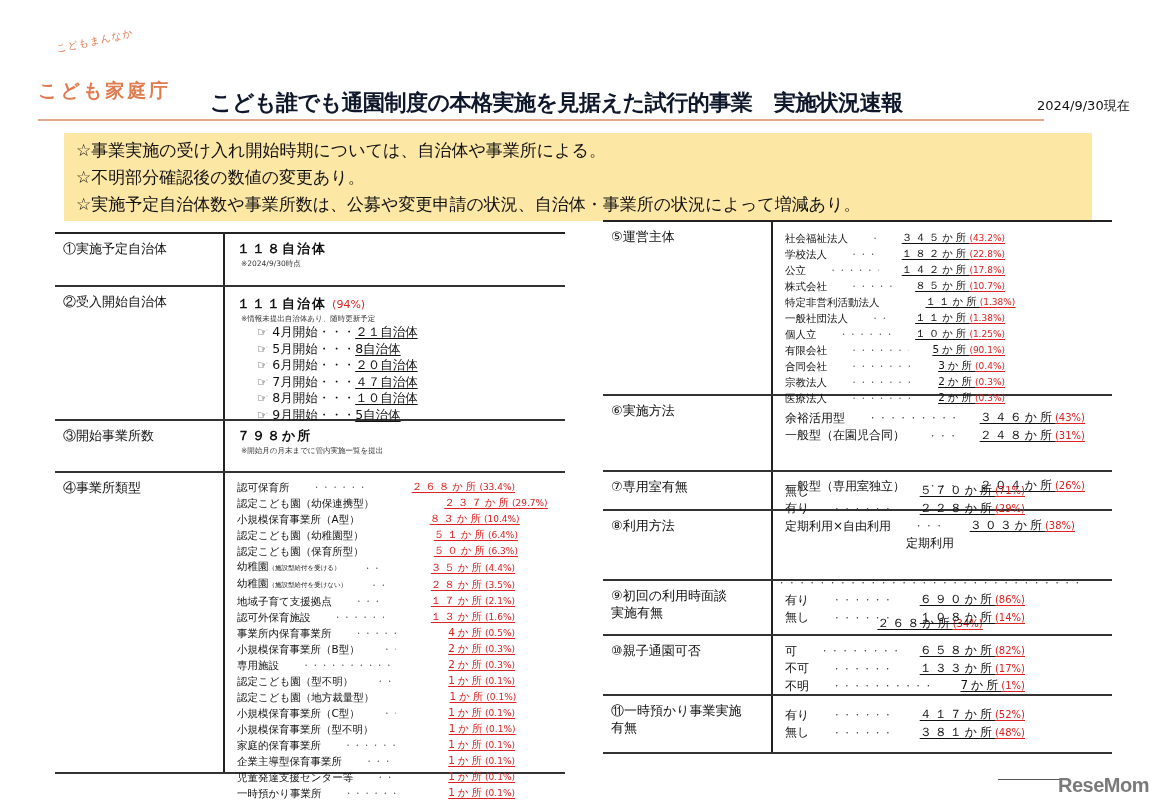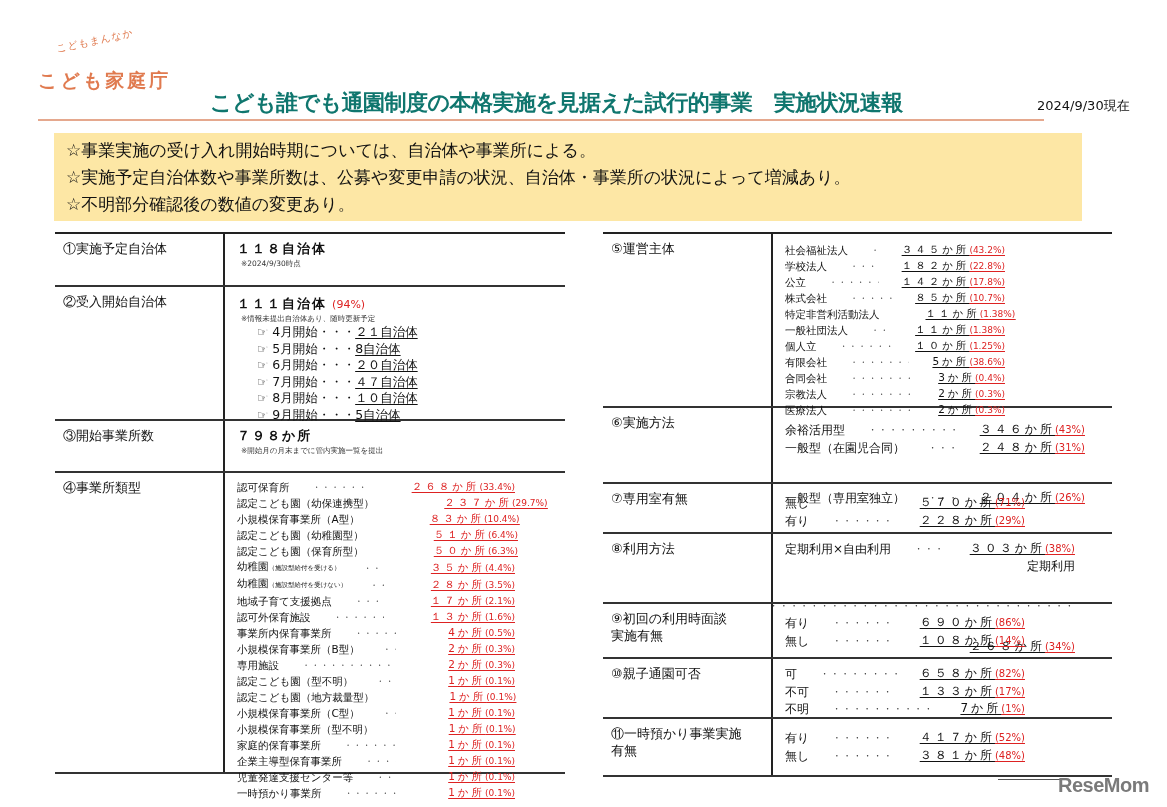--- a/index.html
+++ b/index.html
@@ -1,45 +1,45 @@
 <!DOCTYPE html>
 <html><head>
 <meta charset="utf-8">
 <style>
   * { box-sizing: border-box; margin: 0; padding: 0; }
   html, body { width: 1167px; height: 807px; background: #ffffff; overflow: hidden; }
   body { position: relative; font-family: "DejaVu Sans", "Liberation Sans", sans-serif; color: #111; }
 
   .logo { position: absolute; left: 38px; top: 42px; width: 120px; }
   .logo-sub { position: absolute; left: 20px; top: 0; font-size: 10px; color: #e07a4f; transform: rotate(-12deg); transform-origin: left bottom; letter-spacing: 1px; }
-  .logo-main { position: absolute; left: 0; top: 26px; font-size: 19px; font-weight: bold; color: #e07a4f; letter-spacing: 3px; white-space: nowrap; }
-
-  .title { position: absolute; left: 210px; top: 88px; font-size: 22px; font-weight: bold; color: #0f766e; white-space: nowrap; letter-spacing: -0.5px; }
+  .logo-main { position: absolute; left: 0; top: 36px; font-size: 19px; font-weight: bold; color: #e07a4f; letter-spacing: 3px; white-space: nowrap; }
+
+  .title { position: absolute; left: 210px; top: 88px; font-size: 22px; font-weight: bold; color: #0f172a; white-space: nowrap; letter-spacing: -0.5px; }
   .date { position: absolute; left: 1037px; top: 97px; font-size: 13px; color: #111; white-space: nowrap; }
   .title-rule { position: absolute; left: 38px; top: 119px; width: 1006px; height: 2px; background: #e5a88e; }
 
-  .notice { position: absolute; left: 54px; top: 133px; width: 1028px; height: 88px; background: #fde7a5; padding: 4px 12px; }
+  .notice { position: absolute; left: 64px; top: 133px; width: 1028px; height: 88px; background: #fde7a5; padding: 4px 12px; }
   .notice-line { font-size: 17px; line-height: 27px; color: #111; white-space: nowrap; }
 
   .tbl { position: absolute; border-top: 2px solid #222; }
   .tbl.left { left: 55px; top: 232px; width: 510px; }
-  .tbl.right { left: 603px; top: 232px; width: 509px; }
+  .tbl.right { left: 603px; top: 220px; width: 509px; }
   .row { display: flex; border-bottom: 2px solid #333; }
   .row-label { flex: 0 0 auto; padding: 6px 8px 0 8px; font-size: 13px; line-height: 17px; border-right: 2px solid #222; }
   .tbl.left .row-label { width: 170px; font-family: Liberation Serif, serif; }
   .tbl.right .row-label { width: 170px; }
   .row-body { flex: 1; padding: 6px 12px 8px 12px; }
 
   .big { font-size: 13px; font-weight: bold; letter-spacing: 2px; }
   .pct-red { color: #d22; font-weight: normal; font-size: 11px; letter-spacing: 0; }
   .note { font-size: 7.5px; color: #333; margin-left: 4px; line-height: 11px; }
   .month-line { font-size: 12.5px; line-height: 16.5px; padding-left: 20px; white-space: nowrap; }
   .u { text-decoration: underline; text-underline-offset: 2px; }
 
-  .item { display: flex; align-items: flex-end; font-size: 10.5px; line-height: 15px; white-space: nowrap; gap: 23px; }
+  .item { display: flex; align-items: center; font-size: 10.5px; line-height: 15px; white-space: nowrap; gap: 23px; }
   .item .lbl { flex: 0 0 auto; }
   .item .lbl small { font-size: 6.5px; }
   .item .dots { flex: 1 1 auto; overflow: hidden; letter-spacing: 1.2px; color: #333; }
   .item .dots::before { content: "・・・・・・・・・・・・・・・・・・・・・・・・・・・・・・"; font-size: 8px; }
   .item .val { flex: 0 0 auto; text-decoration: underline; text-underline-offset: 2px; letter-spacing: 3px; }
   .item .val.red { color: #d22; text-decoration-color: #d22; }
   .item .p { font-size: 9px; color: #d22; text-decoration: underline; letter-spacing: 0; }
 
   .types .item .val { min-width: 72px; text-align: right; margin-left: 24px; }
   .types .item { width: 278px; }
@@ -58,22 +58,22 @@
 <div class="logo">
   <div class="logo-sub">こどもまんなか</div>
   <div class="logo-main">こども家庭庁</div>
 </div>
 <div class="title">こども誰でも通園制度の本格実施を見据えた試行的事業　実施状況速報</div>
 <div class="date">2024/9/30現在</div>
 <div class="title-rule"></div>
 
 <div class="notice">
   <div class="notice-line">☆事業実施の受け入れ開始時期については、自治体や事業所による。</div>
+  <div class="notice-line">☆不明部分確認後の数値の変更あり。</div>
   <div class="notice-line">☆実施予定自治体数や事業所数は、公募や変更申請の状況、自治体・事業所の状況によって増減あり。</div>
-  <div class="notice-line">☆不明部分確認後の数値の変更あり。</div>
 </div>
 
 <div class="tbl left">
 
   <div class="row" style="height:53px">
     <div class="row-label">①実施予定自治体</div>
     <div class="row-body">
       <div class="big">１１８自治体</div>
       <div class="note">※2024/9/30時点</div>
     </div>
@@ -243,21 +243,21 @@
           <span class="val"><span>１１か所</span><span class="p">(1.38%)</span></span>
         </div>
         <div class="item">
           <span class="lbl"><span>個人立</span></span>
           <span class="dots"></span>
           <span class="val"><span>１０か所</span><span class="p">(1.25%)</span></span>
         </div>
         <div class="item">
           <span class="lbl"><span>有限会社</span></span>
           <span class="dots"></span>
-          <span class="val"><span>5か所</span><span class="p">(38.6%)</span></span>
+          <span class="val"><span>5か所</span><span class="p">(90.1%)</span></span>
         </div>
         <div class="item">
           <span class="lbl"><span>合同会社</span></span>
           <span class="dots"></span>
           <span class="val"><span>3か所</span><span class="p">(0.4%)</span></span>
         </div>
         <div class="item">
           <span class="lbl"><span>宗教法人</span></span>
           <span class="dots"></span>
           <span class="val"><span>2か所</span><span class="p">(0.3%)</span></span>
@@ -282,21 +282,21 @@
           <span class="dots"></span>
           <span class="val"><span>２４８か所</span><span class="p">(31%)</span></span>
         </div>
         <div class="item" style="width: 300px; margin-top: 33px;">
           <span class="lbl"><span>一般型（専用室独立）</span></span>
           <span class="dots"></span>
           <span class="val"><span>２０４か所</span><span class="p">(26%)</span></span>
         </div>
       </div>
   </div>
-  <div class="row mid" style="height:50px">
+  <div class="row mid" style="height:39px">
     <div class="row-label">⑦専用室有無</div>
     <div class="row-body" id="s7-body" style="padding-top:10px">
         <div class="item" style="width: 240px;">
           <span class="lbl"><span>無し</span></span>
           <span class="dots"></span>
           <span class="val"><span>５７０か所</span><span class="p">(71%)</span></span>
         </div>
         <div class="item" style="width: 240px;">
           <span class="lbl"><span>有り</span></span>
           <span class="dots"></span>

